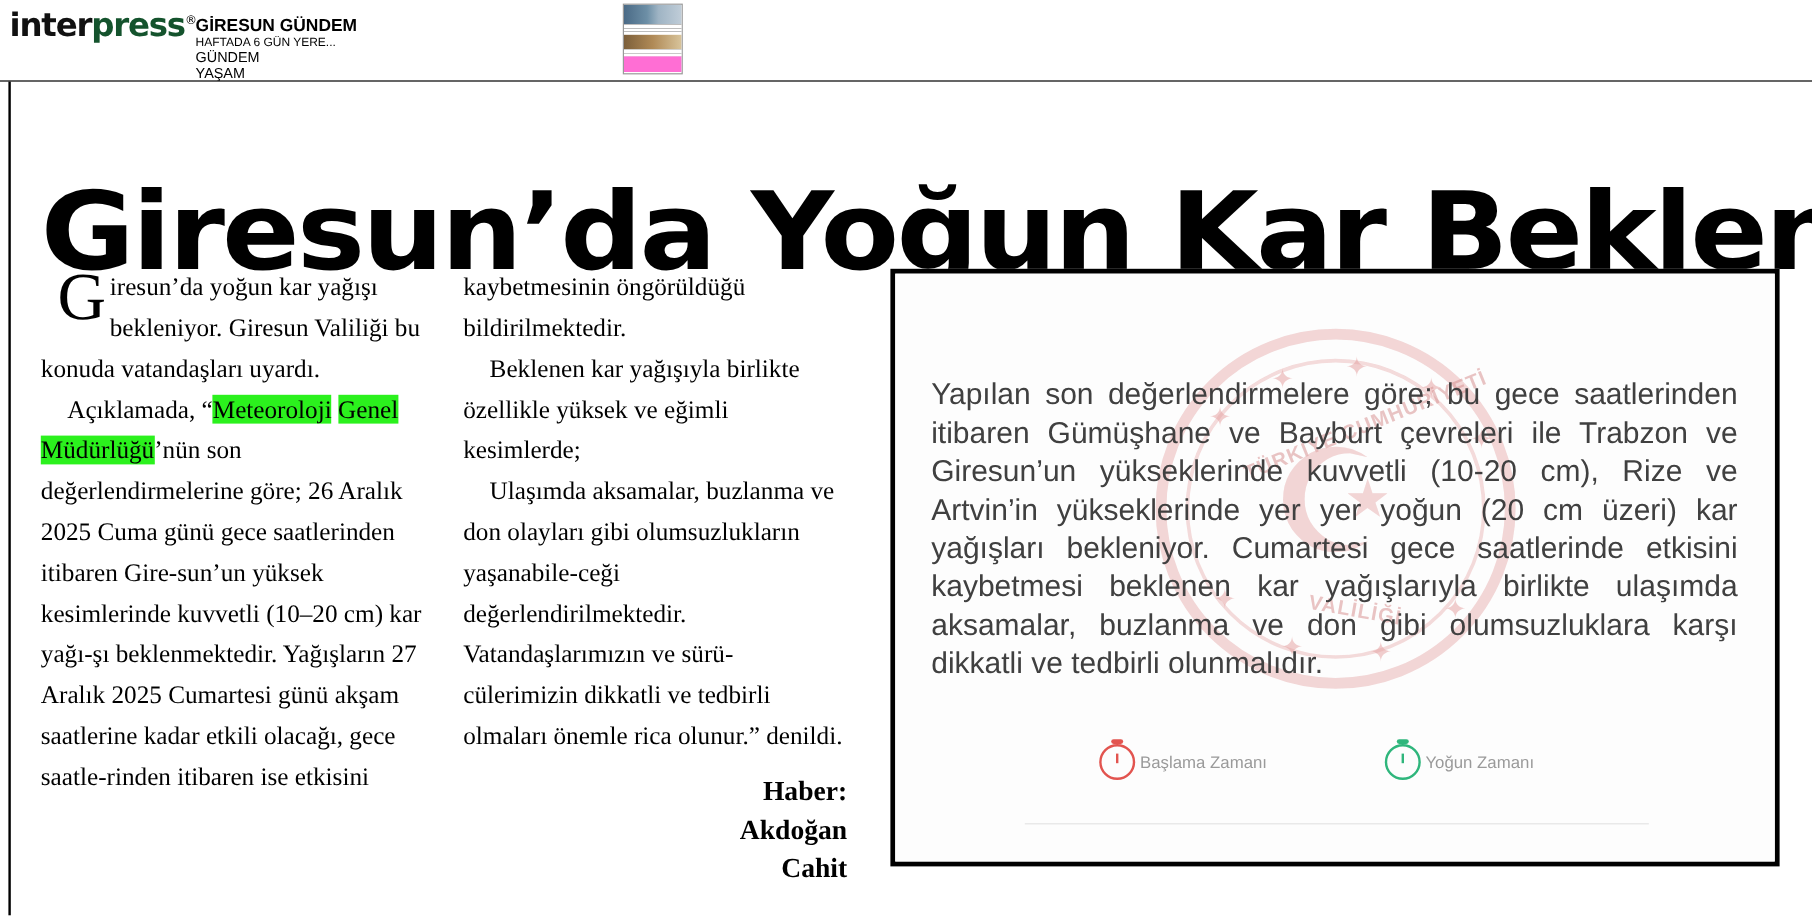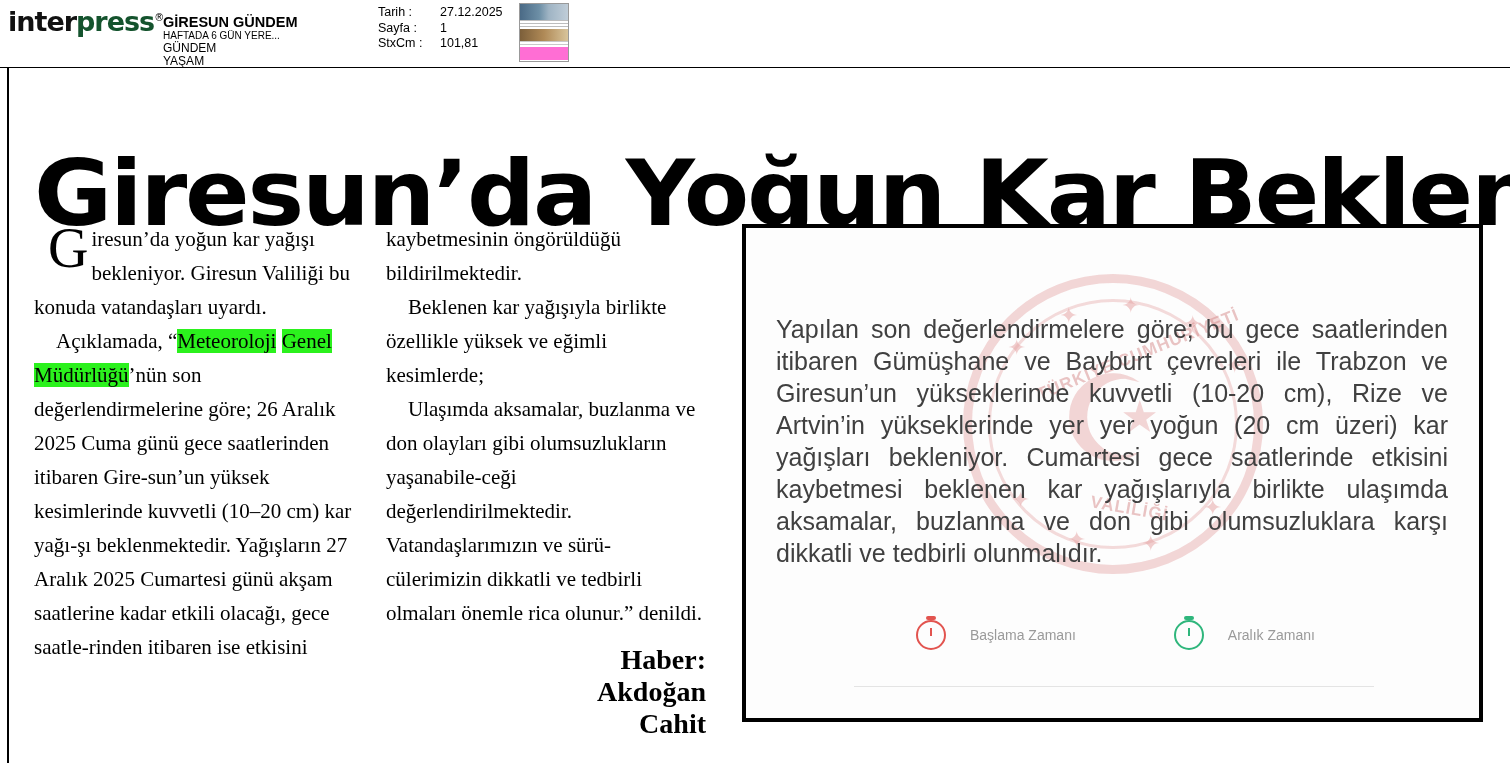--- a/index.html
+++ b/index.html
@@ -169,21 +169,21 @@
   }
 
   .hl {
     background: #2bf11d;
   }
 
   .byline {
     text-align: right;
     font-family: "Liberation Serif", serif;
     font-weight: 700;
-    font-size: 28px;
+    font-size: 23px;
     line-height: 32px;
     margin-top: 14px;
   }
 
   
   .notice-frame {
     position: absolute;
     left: 742px;
     top: 224px;
     width: 733px;
@@ -261,21 +261,21 @@
     position: absolute;
     left: 170px;
     top: 392px;
     width: 430px;
     display: flex;
     gap: 98px;
   }
   .time-item {
     display: flex;
     align-items: center;
-    gap: 24px;
+    gap: 4px;
   }
   .clock {
     width: 30px;
     height: 30px;
     border-radius: 50%;
     box-sizing: border-box;
     position: relative;
     flex: 0 0 auto;
   }
   .clock.start { border: 2.5px solid #e2544f; }
@@ -331,31 +331,20 @@
     <span class="inter">inter</span><span class="press">press</span><span class="reg">®</span>
   </div>
 
   <div class="pub-block">
     <div class="pub-name">GİRESUN GÜNDEM</div>
     <div class="pub-sub">HAFTADA 6 GÜN YERE...</div>
     <div class="pub-city">GÜNDEM</div>
     <div class="pub-section">YAŞAM</div>
   </div>
 
-  <div class="meta-block">
-    <div class="meta-row">
-      <span class="meta-label">Tarih :</span><span class="meta-val">27.12.2025</span>
-    </div>
-    <div class="meta-row">
-      <span class="meta-label">Sayfa :</span><span class="meta-val">1</span>
-    </div>
-    <div class="meta-row">
-      <span class="meta-label">StxCm :</span><span class="meta-val">101,81</span>
-    </div>
-  </div>
 
   <div class="thumb">
     <div class="t-row t-img1"></div>
     <div class="t-row t-lines"></div>
     <div class="t-row t-img2"></div>
     <div class="t-row t-lines2"></div>
     <div class="t-row t-pink"></div>
   </div>
 </div>
 
@@ -414,20 +403,20 @@
           </span>
         <span>
           <span class="time-label" style="display:block;">Başlama Zamanı</span>
         </span>
       </div>
       <div class="time-item">
         <span class="clock end">
             <span class="nub"></span>
           </span>
         <span>
-          <span class="time-label" style="display:block;">Aralık Zamanı</span>
+          <span class="time-label" style="display:block;">Yoğun Zamanı</span>
         </span>
       </div>
     </div>
 
     <div class="notice-divider"></div>
   </div>
 </div>
 
 </body></html>

